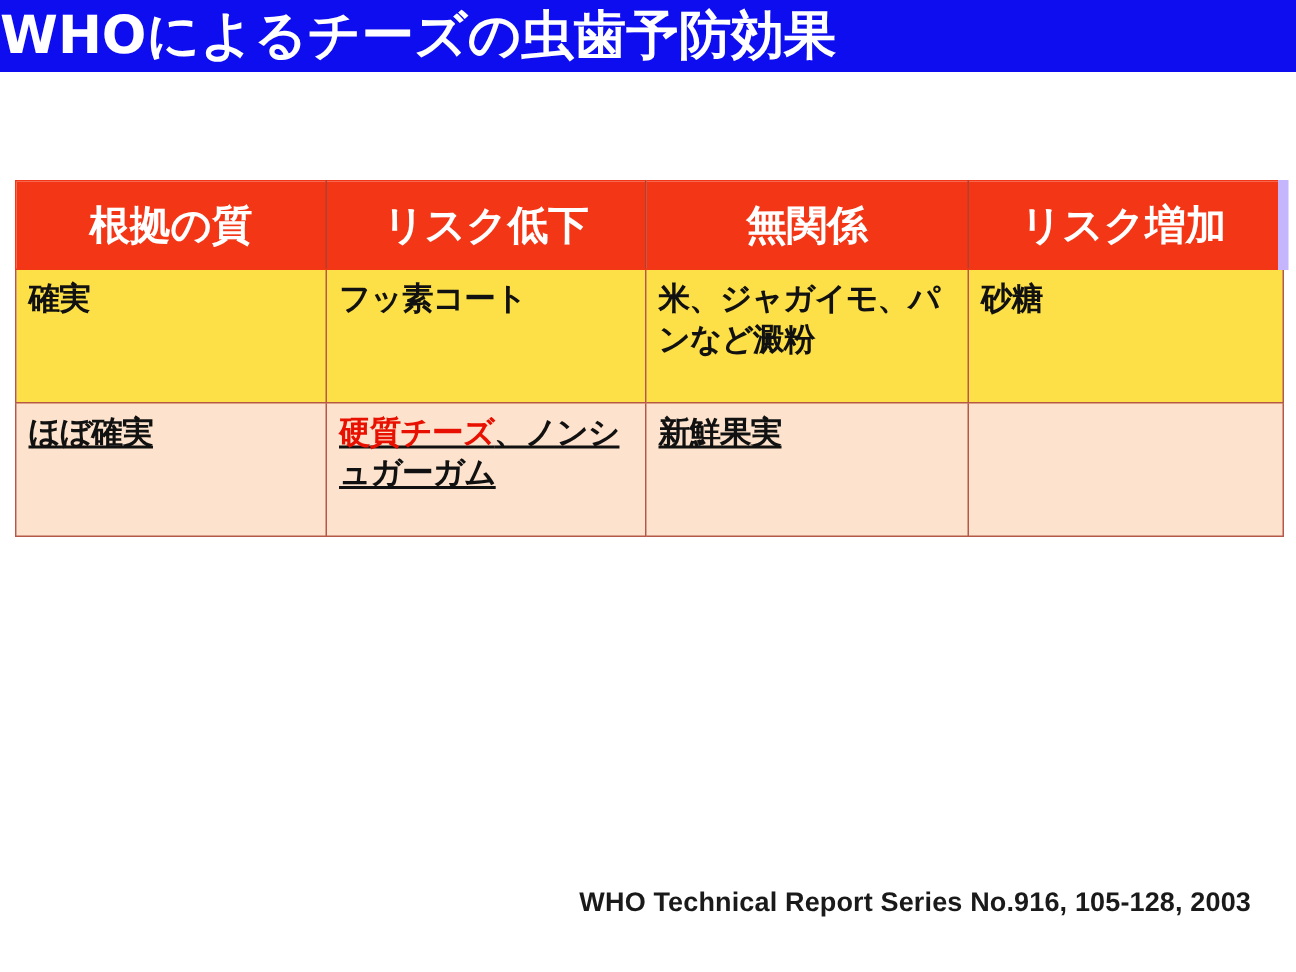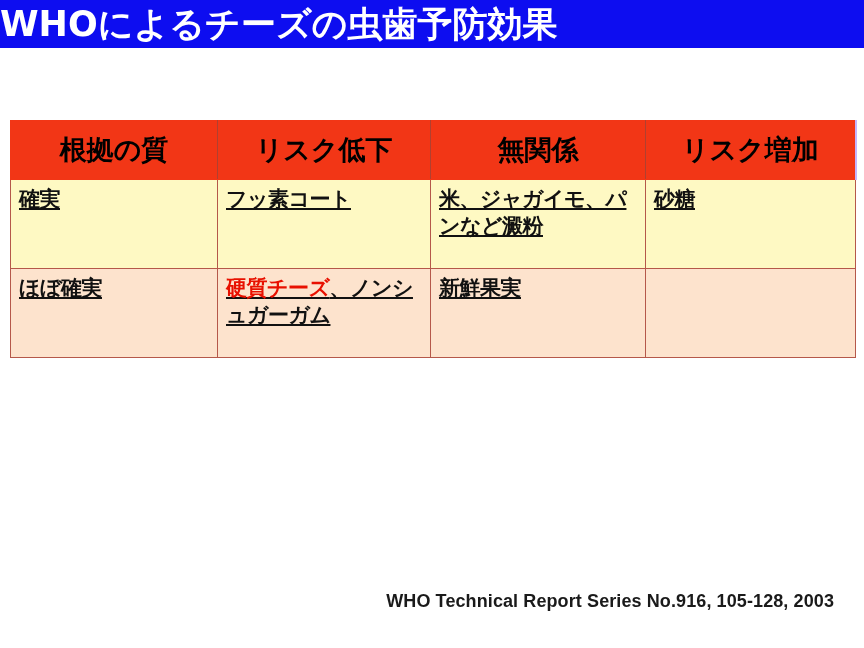--- a/index.html
+++ b/index.html
@@ -46,45 +46,45 @@
     border-collapse: collapse;
     table-layout: fixed;
   }
   #evidence-table col.c0 { width: 207px; }
   #evidence-table col.c1 { width: 213px; }
   #evidence-table col.c2 { width: 215px; }
   #evidence-table col.c3 { width: 210px; }
 
   #evidence-table th {
     background: #f23616;
-    color: #000000;
+    color: #ffffff;
     font-size: 27px;
     font-weight: bold;
     text-align: center;
     height: 58px;
     padding: 0 4px;
     border: 1px solid #f23616;
     border-right: 1px solid #b04030;
     font-family: "DejaVu Sans", "Liberation Sans", sans-serif;
     vertical-align: middle;
   }
-  #evidence-table th:last-child { border-right: 2px solid #c4b5fd; }
+  #evidence-table th:last-child { border-right: 7px solid #c4b5fd; }
 
   #evidence-table td {
     font-size: 21px;
     color: #111111;
     font-weight: bold;
     vertical-align: top;
     padding: 6px 8px 4px 8px;
     border: 1px solid #b5584a;
     line-height: 1.28;
     font-family: "DejaVu Sans", "Liberation Sans", sans-serif;
     letter-spacing: -0.5px;
   }
-  #evidence-table tr.row-dark td { background: #fef9c3; height: 78px; text-decoration: underline; }
+  #evidence-table tr.row-dark td { background: #fde047; height: 78px; }
   #evidence-table tr.row-light td { background: #fde3cd; height: 78px; text-decoration: underline; }
   #evidence-table tr.row-short td { height: 58px; }
 
   .red-text { color: #e81000; }
 
   
   #source-note {
     position: absolute;
     left: 0;
     top: 591px;

